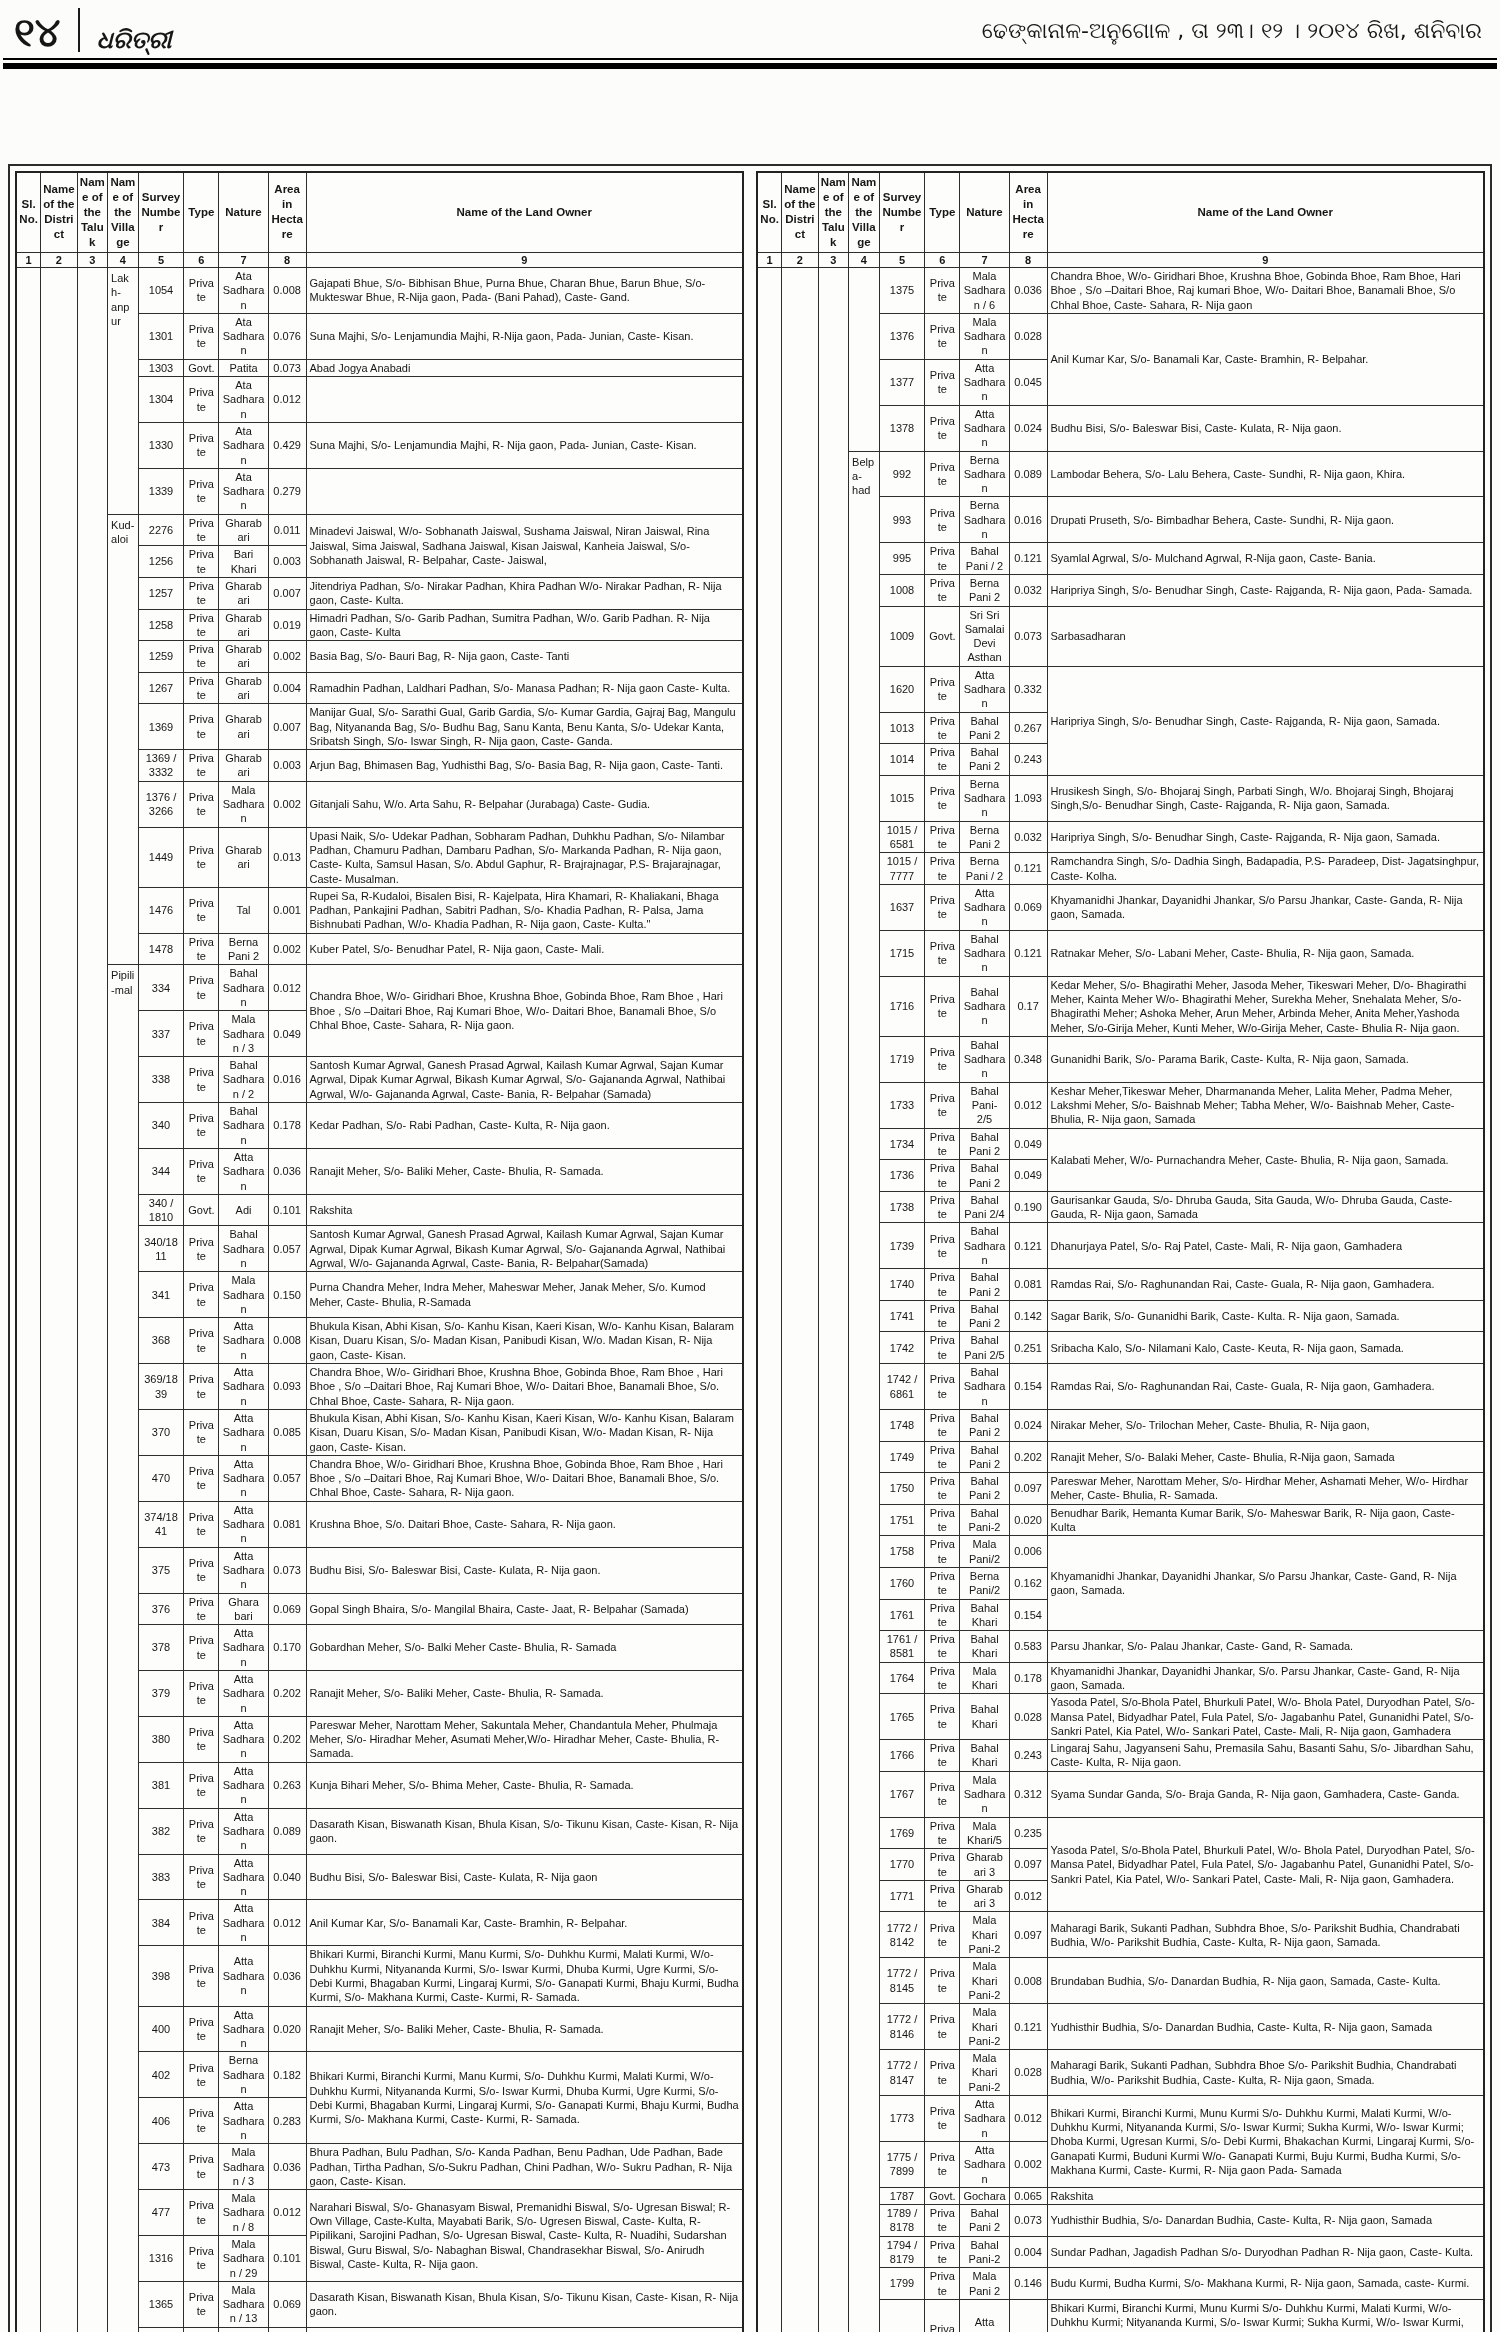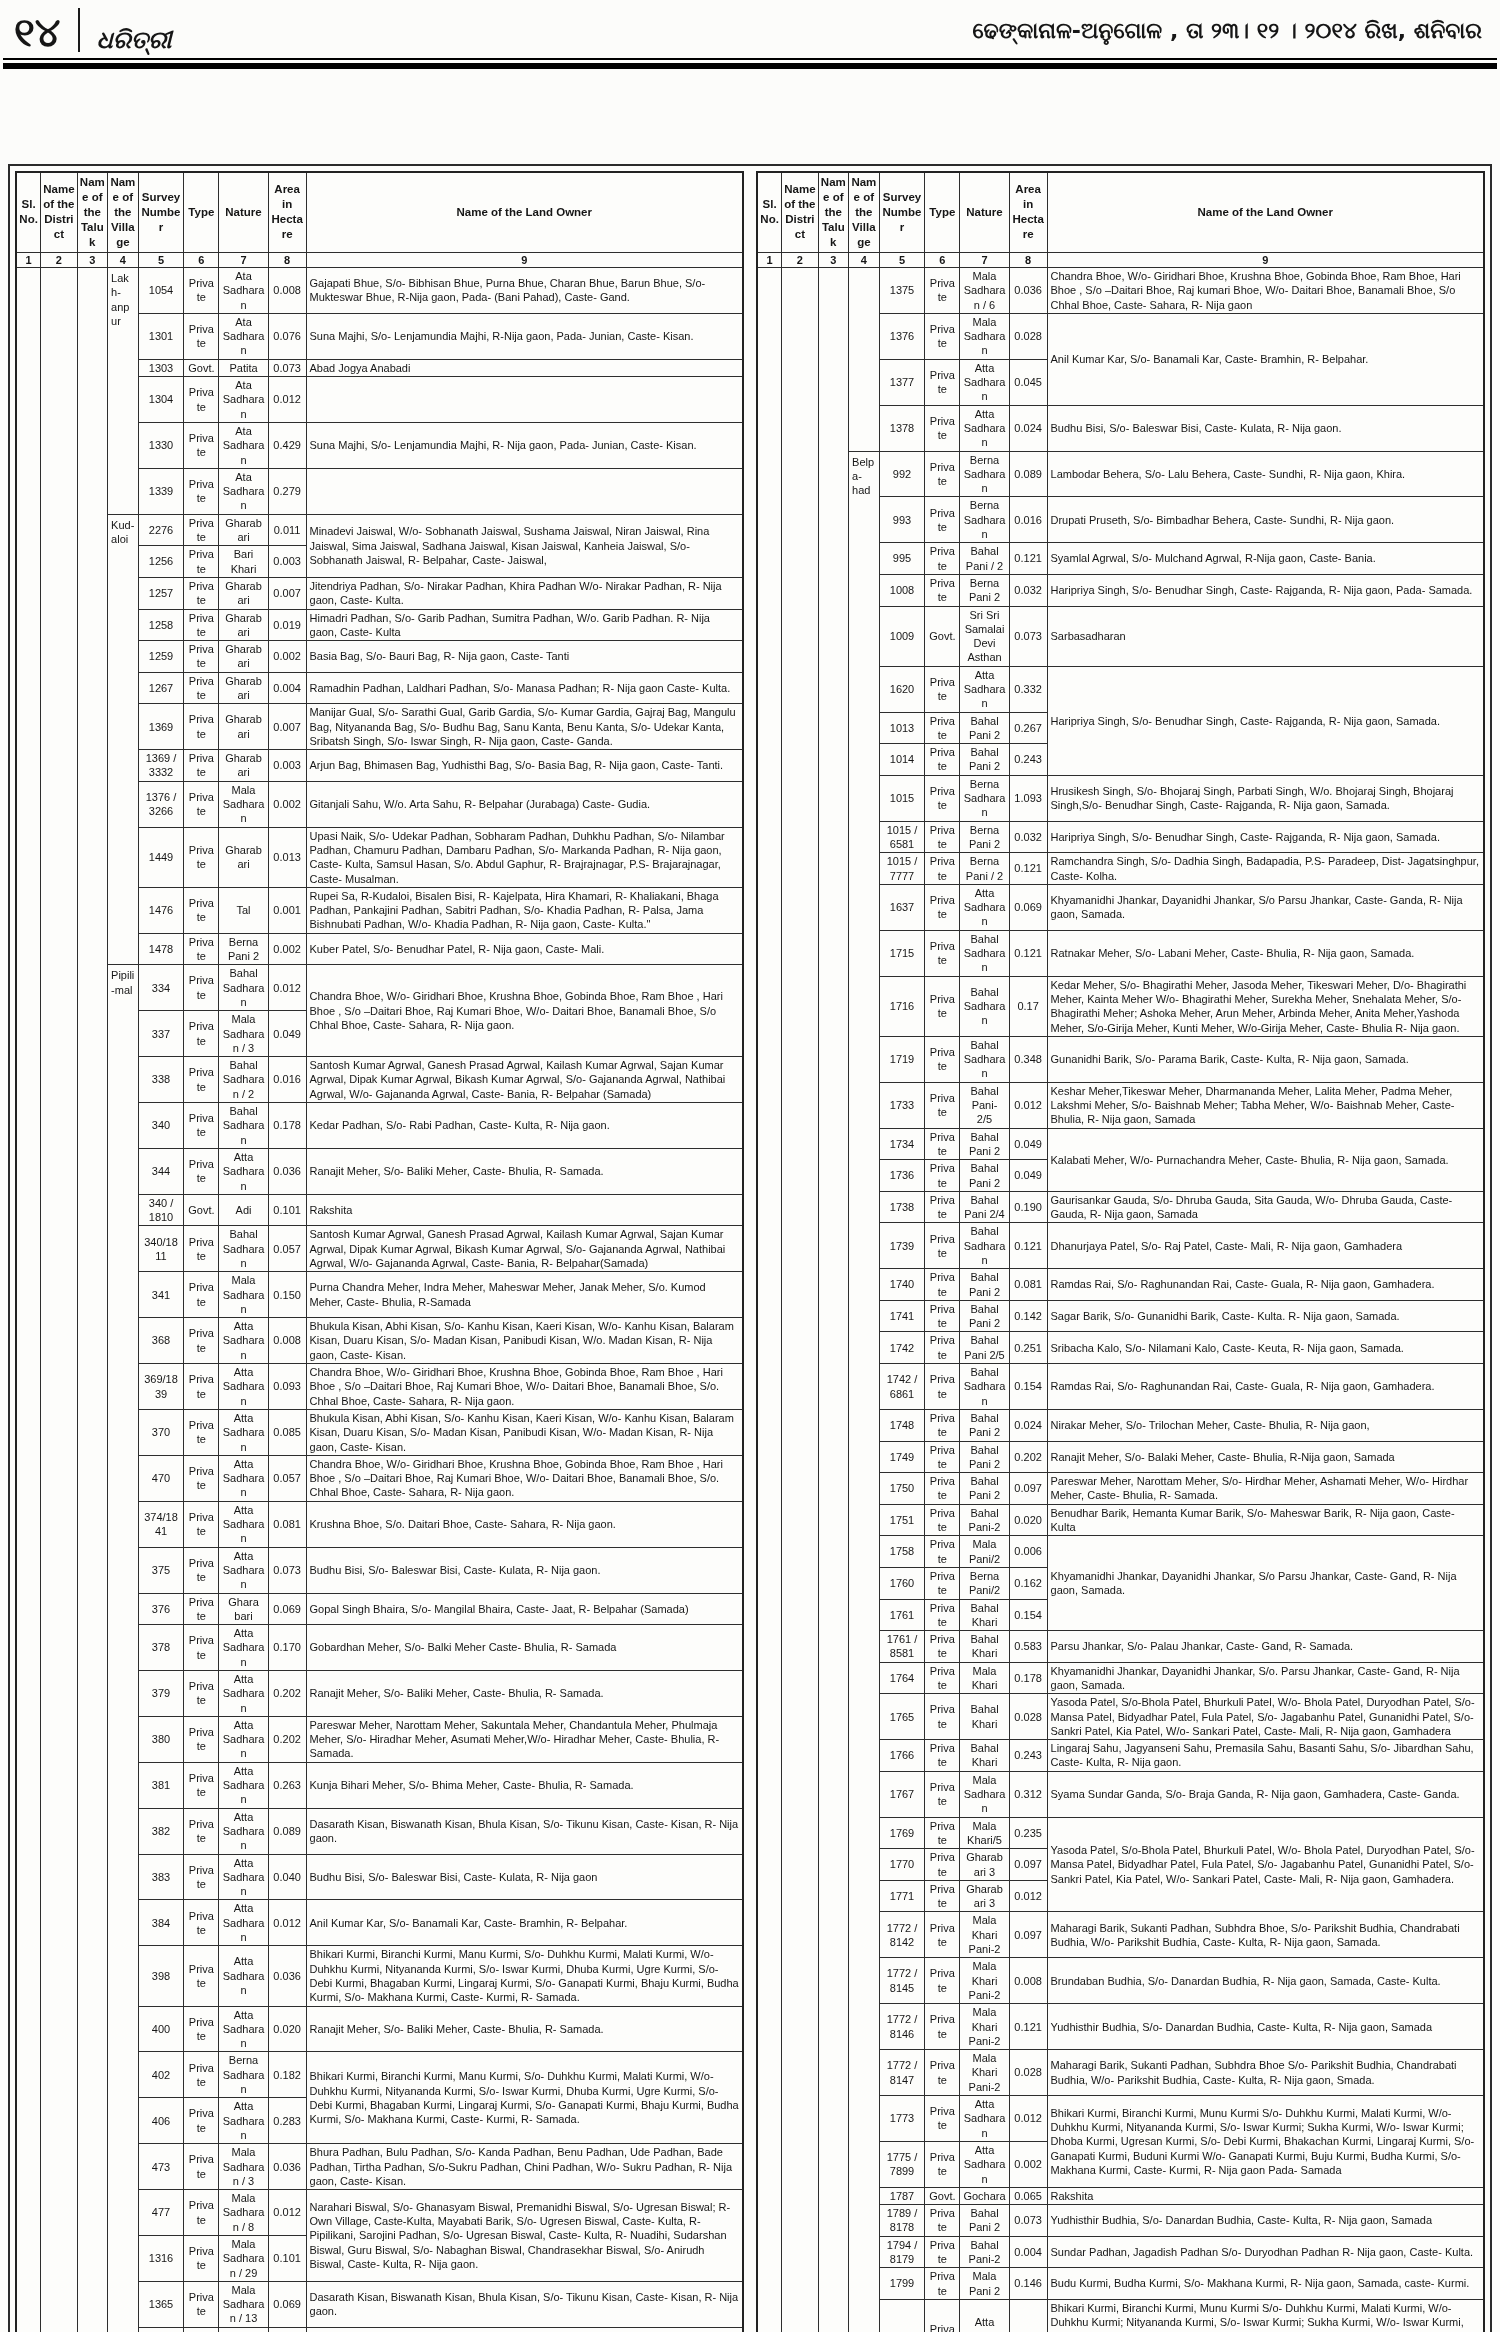--- a/index.html
+++ b/index.html
@@ -13,21 +13,21 @@
   .page{width:1500px;min-height:2332px;position:relative;box-sizing:border-box;}
   
   .masthead{
     display:flex;justify-content:space-between;align-items:center;
     padding:8px 18px 6px 14px;min-height:58px;box-sizing:border-box;
   }
   .mast-left{display:flex;align-items:flex-end;}
   .page-no{font-size:40px;font-weight:bold;font-family:"DejaVu Sans",sans-serif;line-height:1;}
   .mast-divider{width:0;border-left:2.5px solid #1a1a1a;height:44px;margin:0 16px 0 18px;}
   .paper-name{font-size:24px;font-weight:bold;font-style:italic;font-family:"DejaVu Sans",sans-serif;line-height:1;}
-  .mast-right{font-size:22px;font-weight:bold;font-family:"DejaVu Sans",sans-serif;text-align:right;}
+  .mast-right{font-size:22px;font-weight:normal;font-family:"DejaVu Sans",sans-serif;text-align:right;}
   .rule{margin:0 3px;border-top:2.5px solid #000;height:3px;border-bottom:6px solid #000;}
   
   .content{
     margin:95px 8px 0 8px;
     border:2px solid #2b2b2b;
     padding:5px 5px 34px 5px;
     display:flex;gap:12px;position:relative;background:#fdfdfb;
   }
   .col{flex:1;min-width:0;}
   table{

